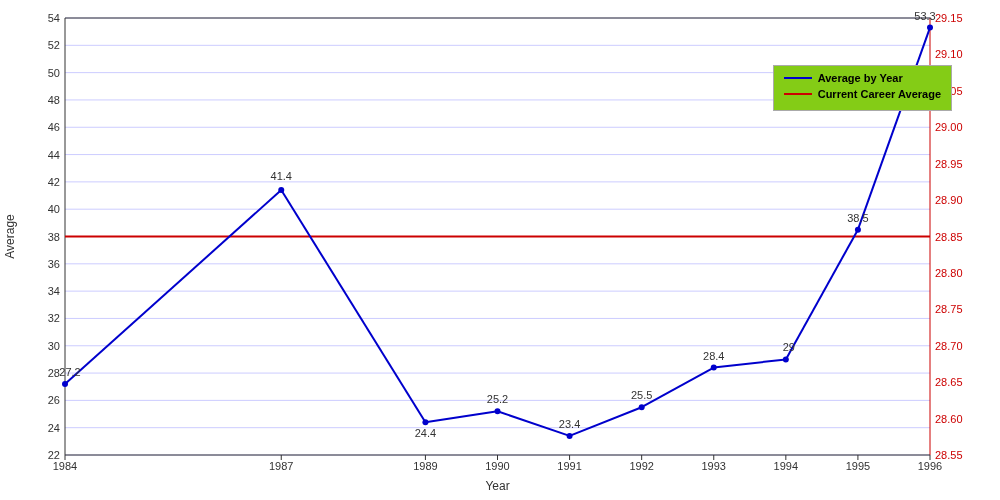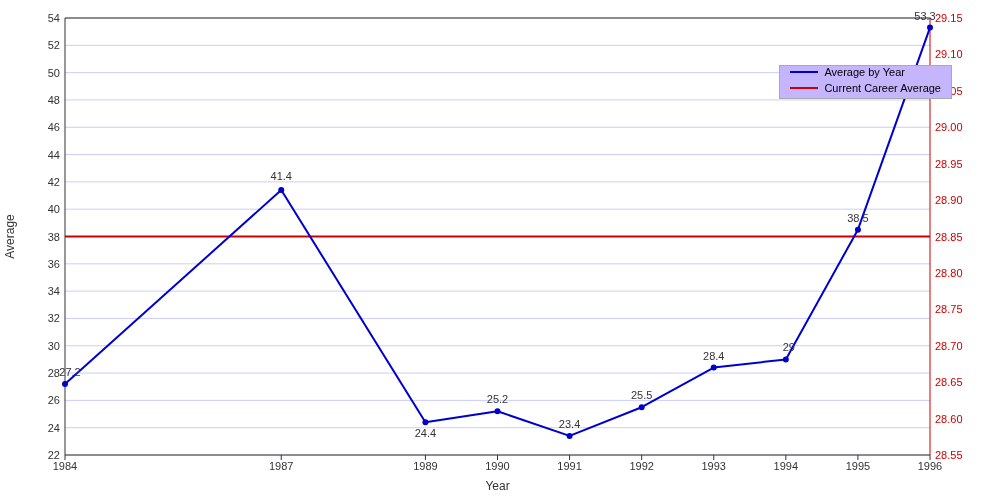--- a/index.html
+++ b/index.html
@@ -16,24 +16,25 @@
       position: relative;
     }
     svg#main-chart {
       width: 1000px;
       height: 500px;
     }
     .legend-box {
       position: absolute;
       top: 65px;
       right: 48px;
-      background: #c4b5fd;
+      background: #84cc16;
       border: 1px solid #aaa;
-      padding: 0 10px;
+      padding: 6px 10px;
       font-size: 11px;
+      font-weight: bold;
     }
     .legend-item {
       display: flex;
       align-items: center;
       margin-bottom: 4px;
     }
     .legend-line {
       width: 28px;
       height: 2px;
       margin-right: 6px;

